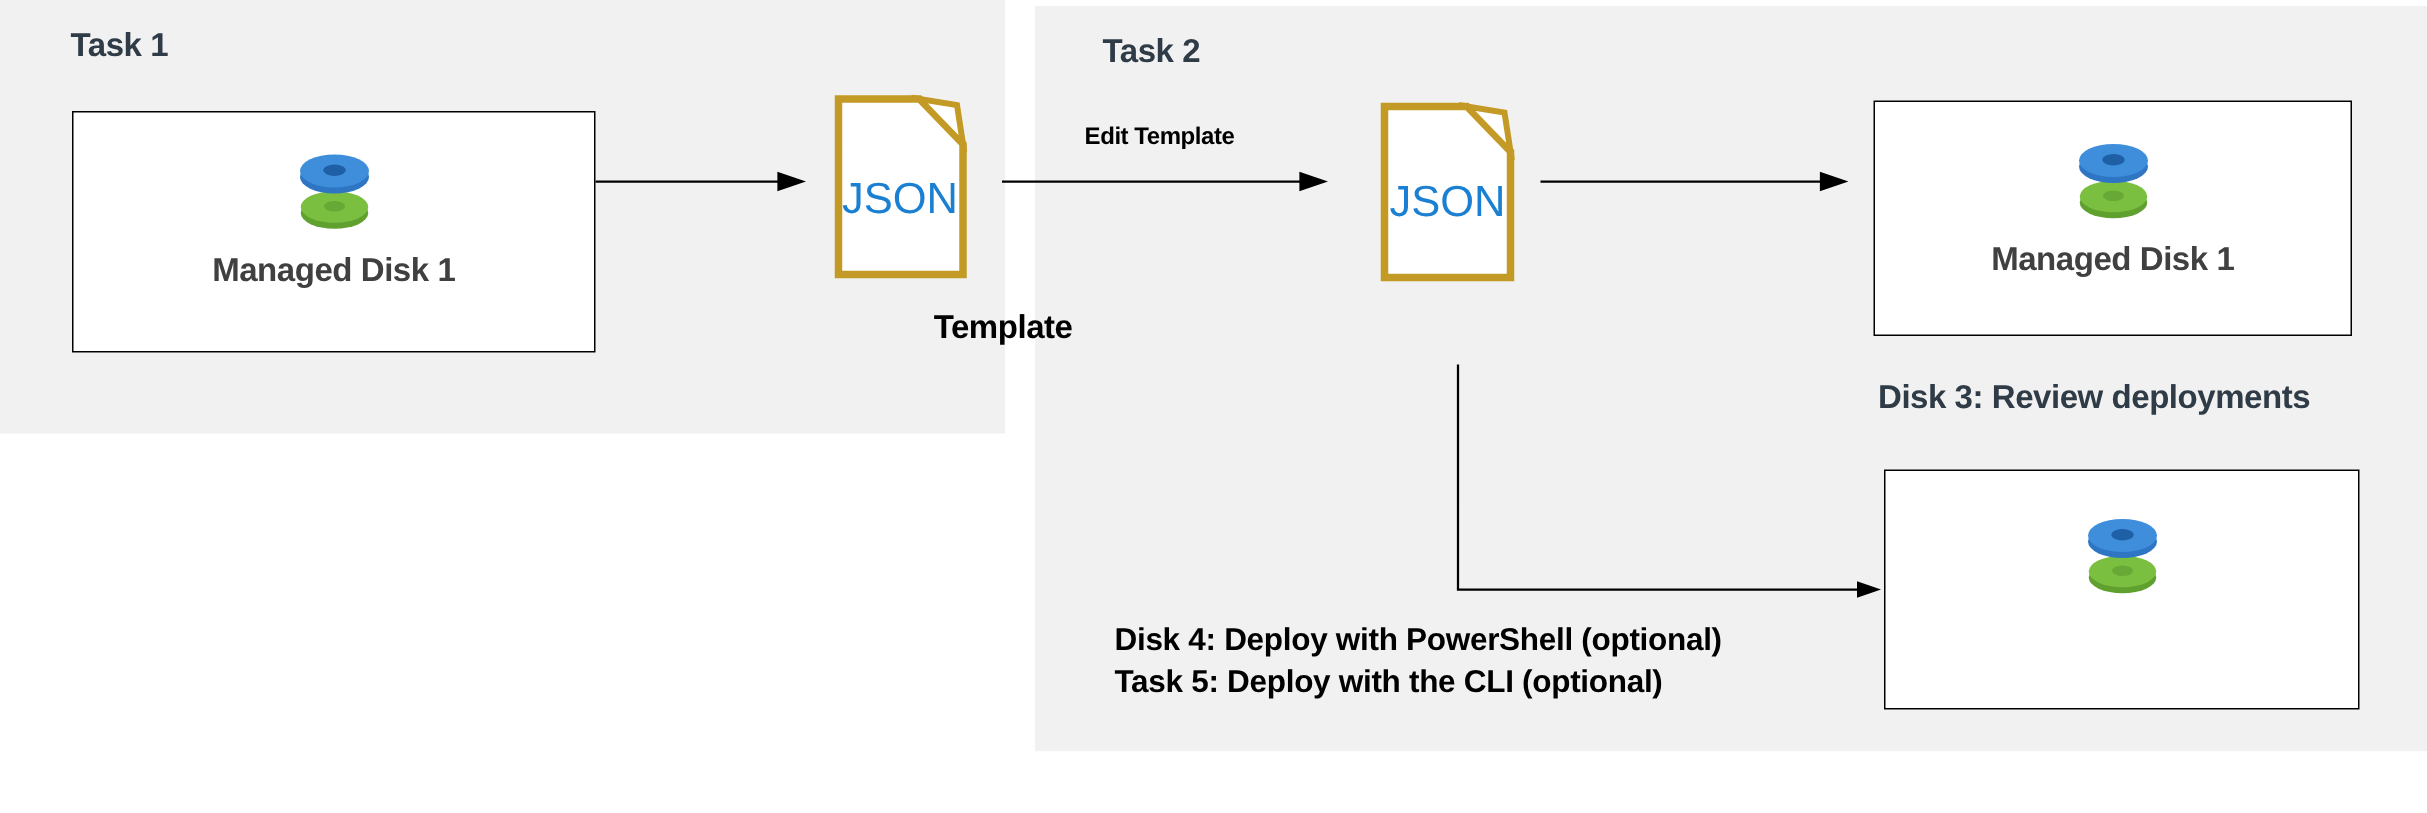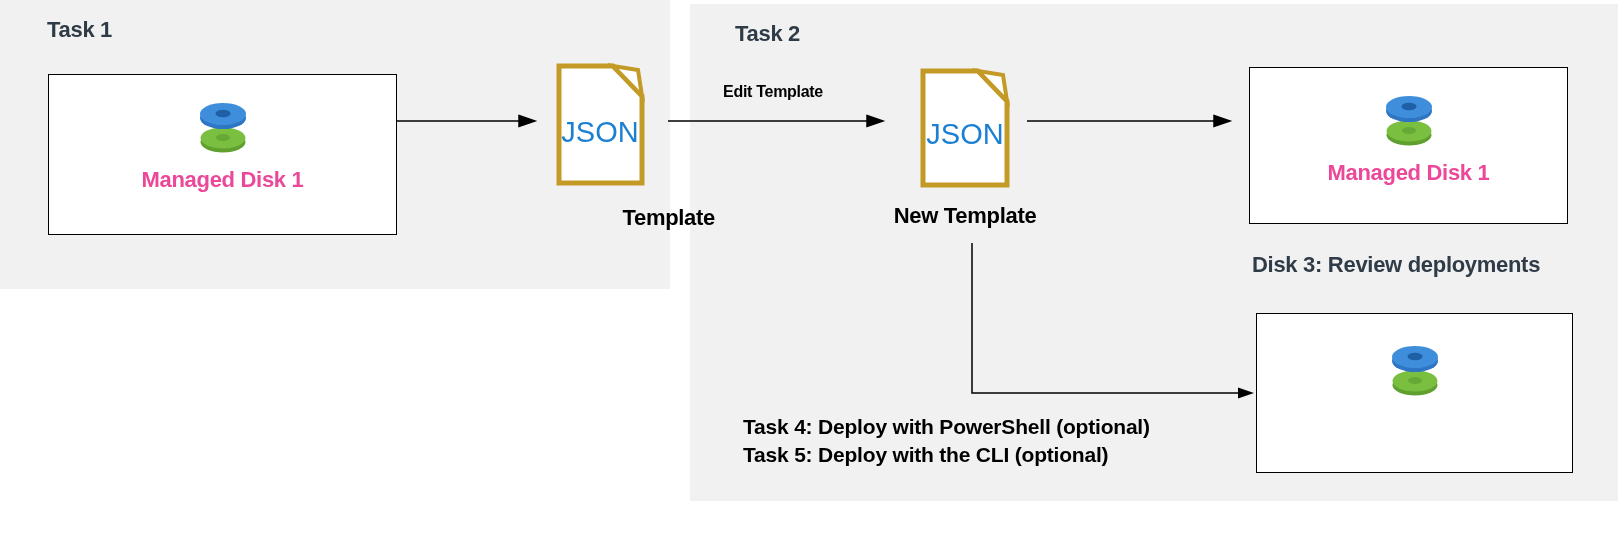--- a/index.html
+++ b/index.html
@@ -34,21 +34,21 @@
     flex-direction:column;
     align-items:center;
     justify-content:flex-start;
   }
   .node-box .disk-icon{margin-top:26px;}
   .node-label{
     margin-top:14px;
     font-weight:700;
     font-size:22px;
     letter-spacing:-0.3px;
-    color:#ec4899;
+    color:#404040;
     white-space:nowrap;
   }
   .file-icon{position:absolute;}
   .file-caption{
     position:absolute;
     width:220px;
     text-align:center;
     font-weight:700;
     font-size:22px;
     letter-spacing:-0.3px;
@@ -107,21 +107,21 @@
       <polyline points="972,243 972,393 1239,393"></polyline>
       <polygon points="1238,387.5 1254,393 1238,398.5" fill="#000" stroke="none"></polygon>
     </g>
   </svg>
 
   <div class="task-heading" style="left:47px;top:17px;">Task 1</div>
   <div class="task-heading" style="left:735px;top:21px;">Task 2</div>
   <div class="task-heading" style="left:1252px;top:252px;">Disk 3: Review deployments</div>
 
   <div class="optional-tasks">
-    <div>Task 4: Deploy with PowerShell (optional)</div>
+    <div>Disk 4: Deploy with PowerShell (optional)</div>
     <div>Task 5: Deploy with the CLI (optional)</div>
   </div>
 
   <div class="node-box" style="left:48px;top:74px;width:349px;height:161px;">
     <svg class="disk-icon" width="54" height="52" viewBox="0 0 54 52">
       <ellipse cx="27" cy="41" rx="22.5" ry="10.5" fill="var(--disk-green-dark,#5FA02F)"></ellipse>
       <ellipse cx="27" cy="37" rx="22.5" ry="10.5" fill="var(--disk-green,#7ABF3F)"></ellipse>
       <ellipse cx="27" cy="36.5" rx="7" ry="3.5" fill="var(--disk-green-hole,#67A836)"></ellipse>
       <ellipse cx="27" cy="17" rx="23" ry="11" fill="var(--disk-blue-dark,#2E76C4)"></ellipse>
       <ellipse cx="27" cy="13" rx="23" ry="11" fill="var(--disk-blue,#3E8EDC)"></ellipse>
@@ -137,21 +137,20 @@
   </svg>
   <div class="file-caption" style="left:495px;top:205px;text-align:right;">Template</div>
 
   <div class="edge-label" style="left:663px;top:83px;">Edit Template</div>
 
   <svg class="file-icon" style="left:920px;top:68px;" width="90" height="120" viewBox="0 0 90 120">
     <path d="M3,3 H58 L87,33 V117 H3 Z" fill="#ffffff" stroke="var(--gold,#C49A26)" stroke-width="5" stroke-linejoin="miter"></path>
     <path d="M58,3 L83,7 L87,33 Z" fill="#ffffff" stroke="var(--gold,#C49A26)" stroke-width="4" stroke-linejoin="miter"></path>
     <text class="json-text" x="45" y="76" text-anchor="middle">JSON</text>
   </svg>
-  <div class="file-caption" style="left:855px;top:203px;">New Template</div>
 
 
   <div class="node-box" style="left:1249px;top:67px;width:319px;height:157px;">
     <svg class="disk-icon" width="54" height="52" viewBox="0 0 54 52">
       <ellipse cx="27" cy="41" rx="22.5" ry="10.5" fill="var(--disk-green-dark,#5FA02F)"></ellipse>
       <ellipse cx="27" cy="37" rx="22.5" ry="10.5" fill="var(--disk-green,#7ABF3F)"></ellipse>
       <ellipse cx="27" cy="36.5" rx="7" ry="3.5" fill="var(--disk-green-hole,#67A836)"></ellipse>
       <ellipse cx="27" cy="17" rx="23" ry="11" fill="var(--disk-blue-dark,#2E76C4)"></ellipse>
       <ellipse cx="27" cy="13" rx="23" ry="11" fill="var(--disk-blue,#3E8EDC)"></ellipse>
       <ellipse cx="27" cy="12.5" rx="7.5" ry="3.8" fill="var(--disk-blue-hole,#1E5FA6)"></ellipse>

